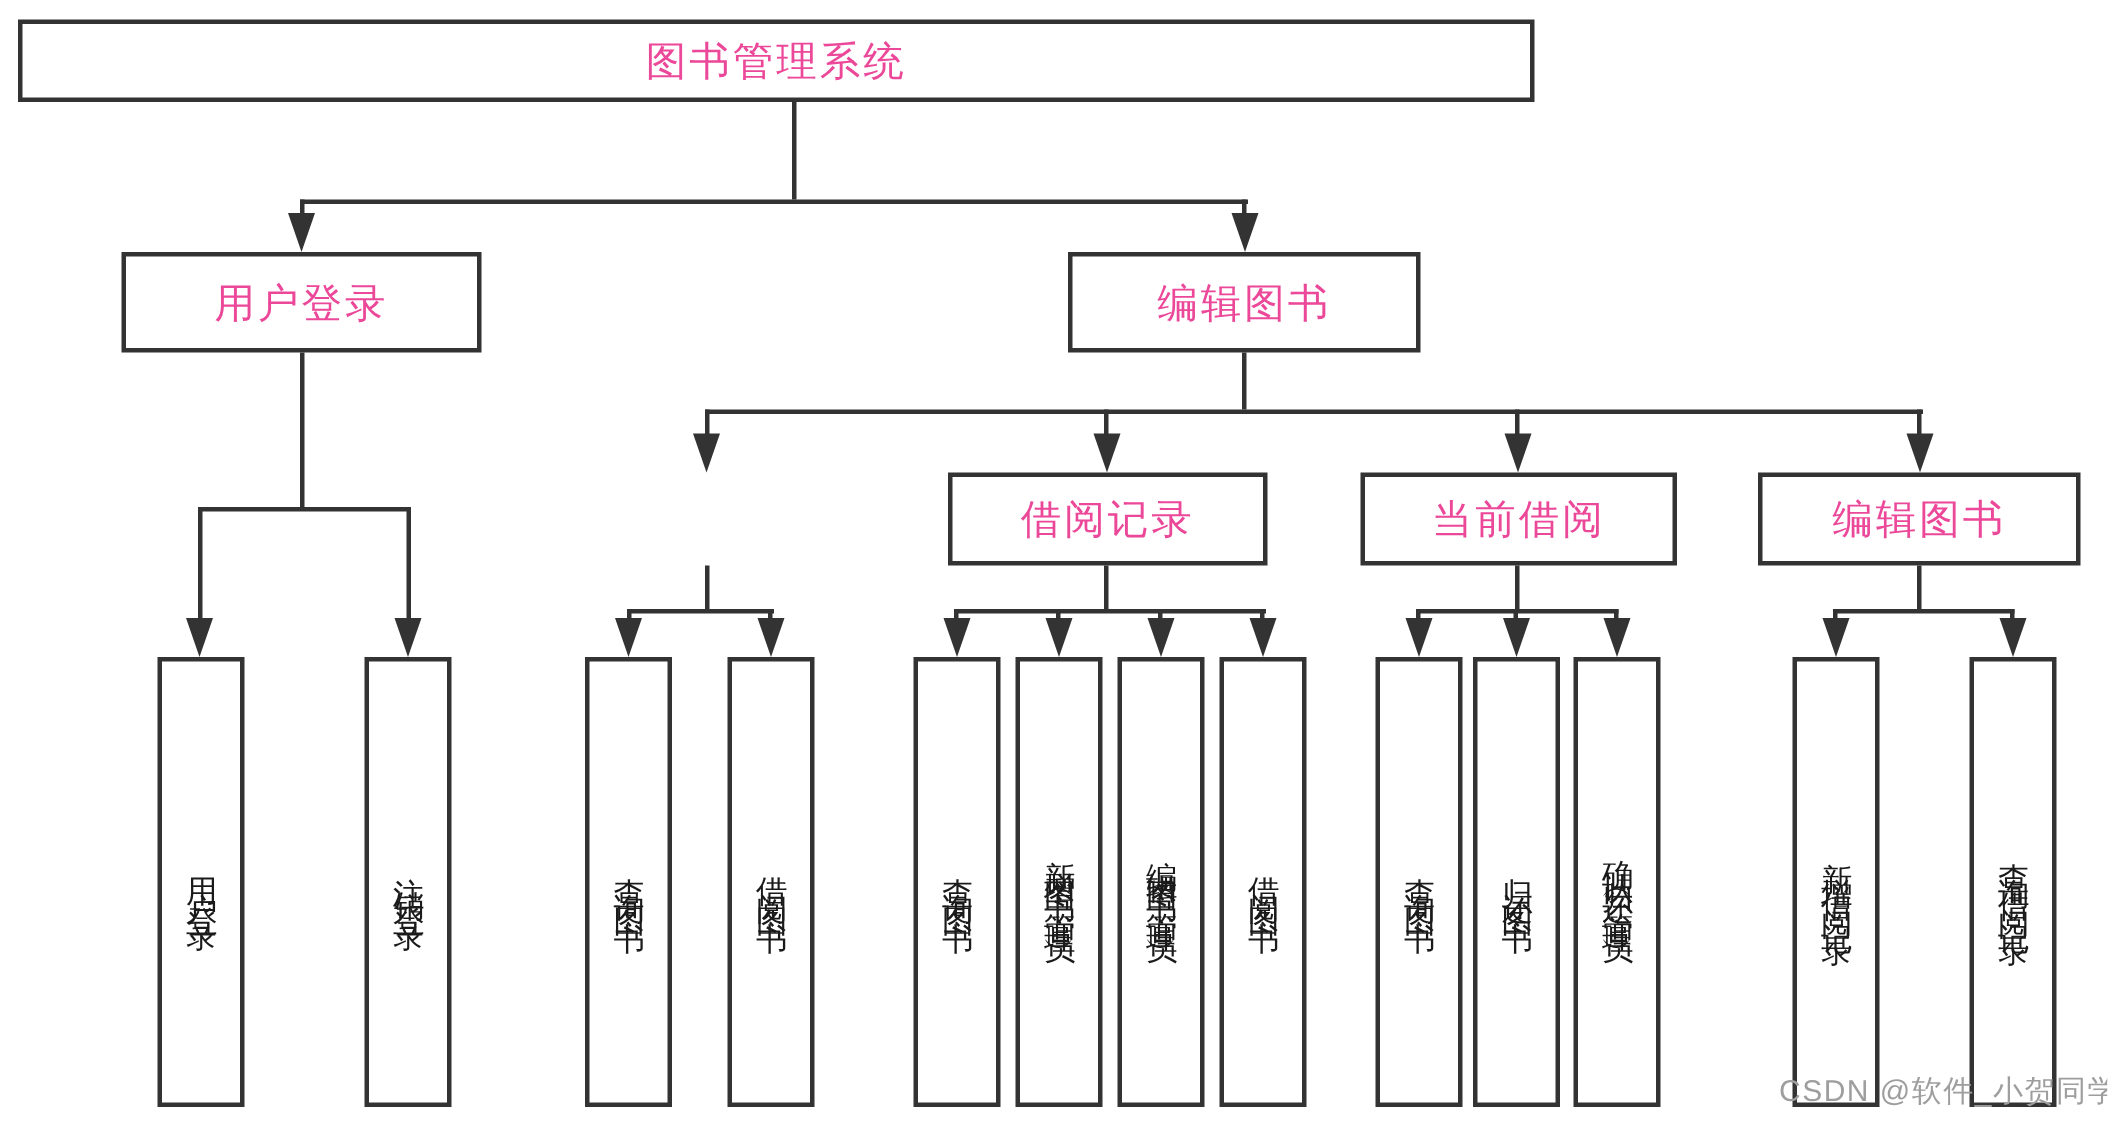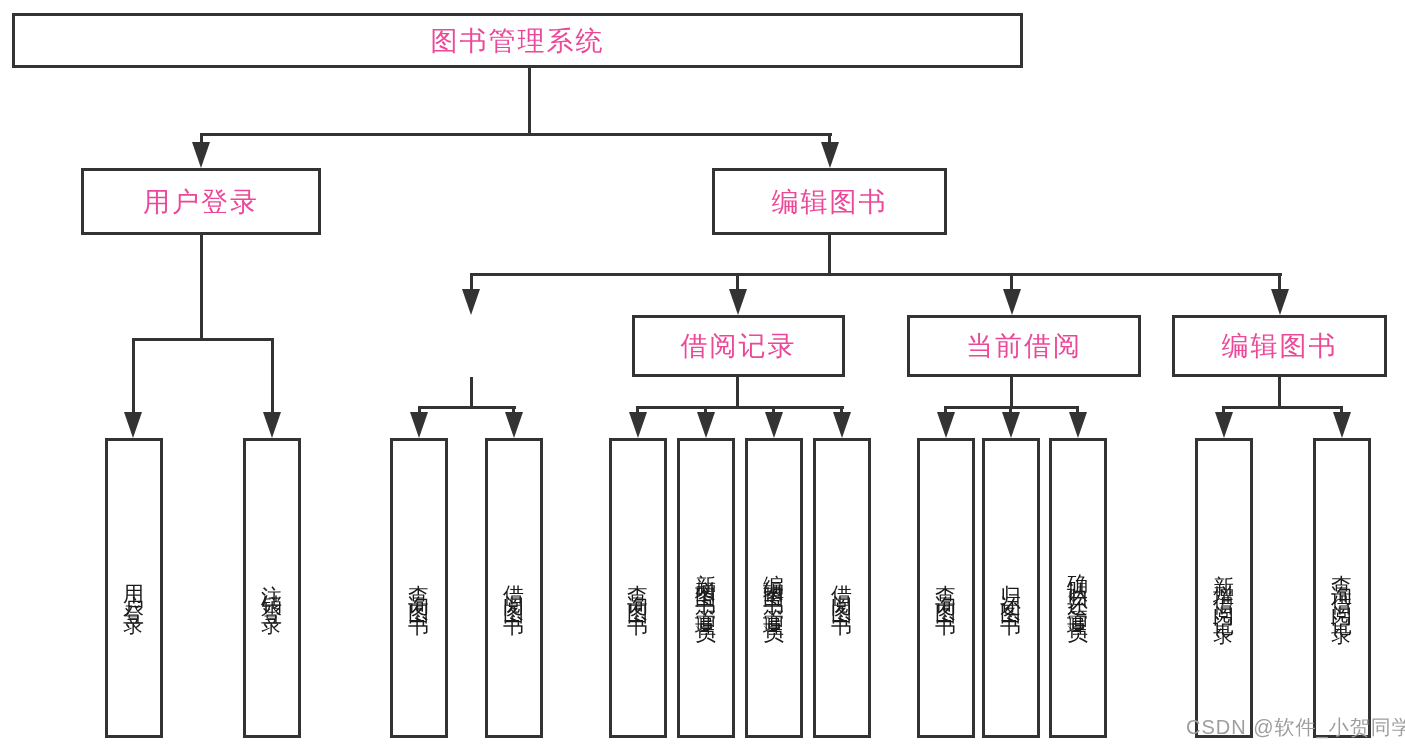--- a/index.html
+++ b/index.html
@@ -84,21 +84,21 @@
   <div class="vline" style="left:470px;top:273px;height:18px;"></div>
   <div class="arrow" style="left:462px;top:289px;"></div>
   <div class="vline" style="left:736px;top:273px;height:18px;"></div>
   <div class="arrow" style="left:729px;top:289px;"></div>
   <div class="vline" style="left:1010px;top:273px;height:18px;"></div>
   <div class="arrow" style="left:1003px;top:289px;"></div>
   <div class="vline" style="left:1278px;top:273px;height:18px;"></div>
   <div class="arrow" style="left:1271px;top:289px;"></div>
 
   <div class="node" style="left:632px;top:315px;width:213px;height:62px;">借阅记录</div>
-  <div class="node" style="left:907px;top:315px;width:234px;height:62px;">当前借阅</div>
+  <div class="node" style="left:907px;top:315px;width:211px;height:62px;">当前借阅</div>
   <div class="node" style="left:1172px;top:315px;width:215px;height:62px;">编辑图书</div>
 
   <div class="vline" style="left:470px;top:377px;height:29px;"></div>
   <div class="hline" style="left:418px;top:406px;width:98px;"></div>
   <div class="vline" style="left:418px;top:406px;height:8px;"></div>
   <div class="arrow" style="left:410px;top:412px;"></div>
   <div class="vline" style="left:512px;top:406px;height:8px;"></div>
   <div class="arrow" style="left:505px;top:412px;"></div>
 
   <div class="vline" style="left:736px;top:377px;height:29px;"></div>

